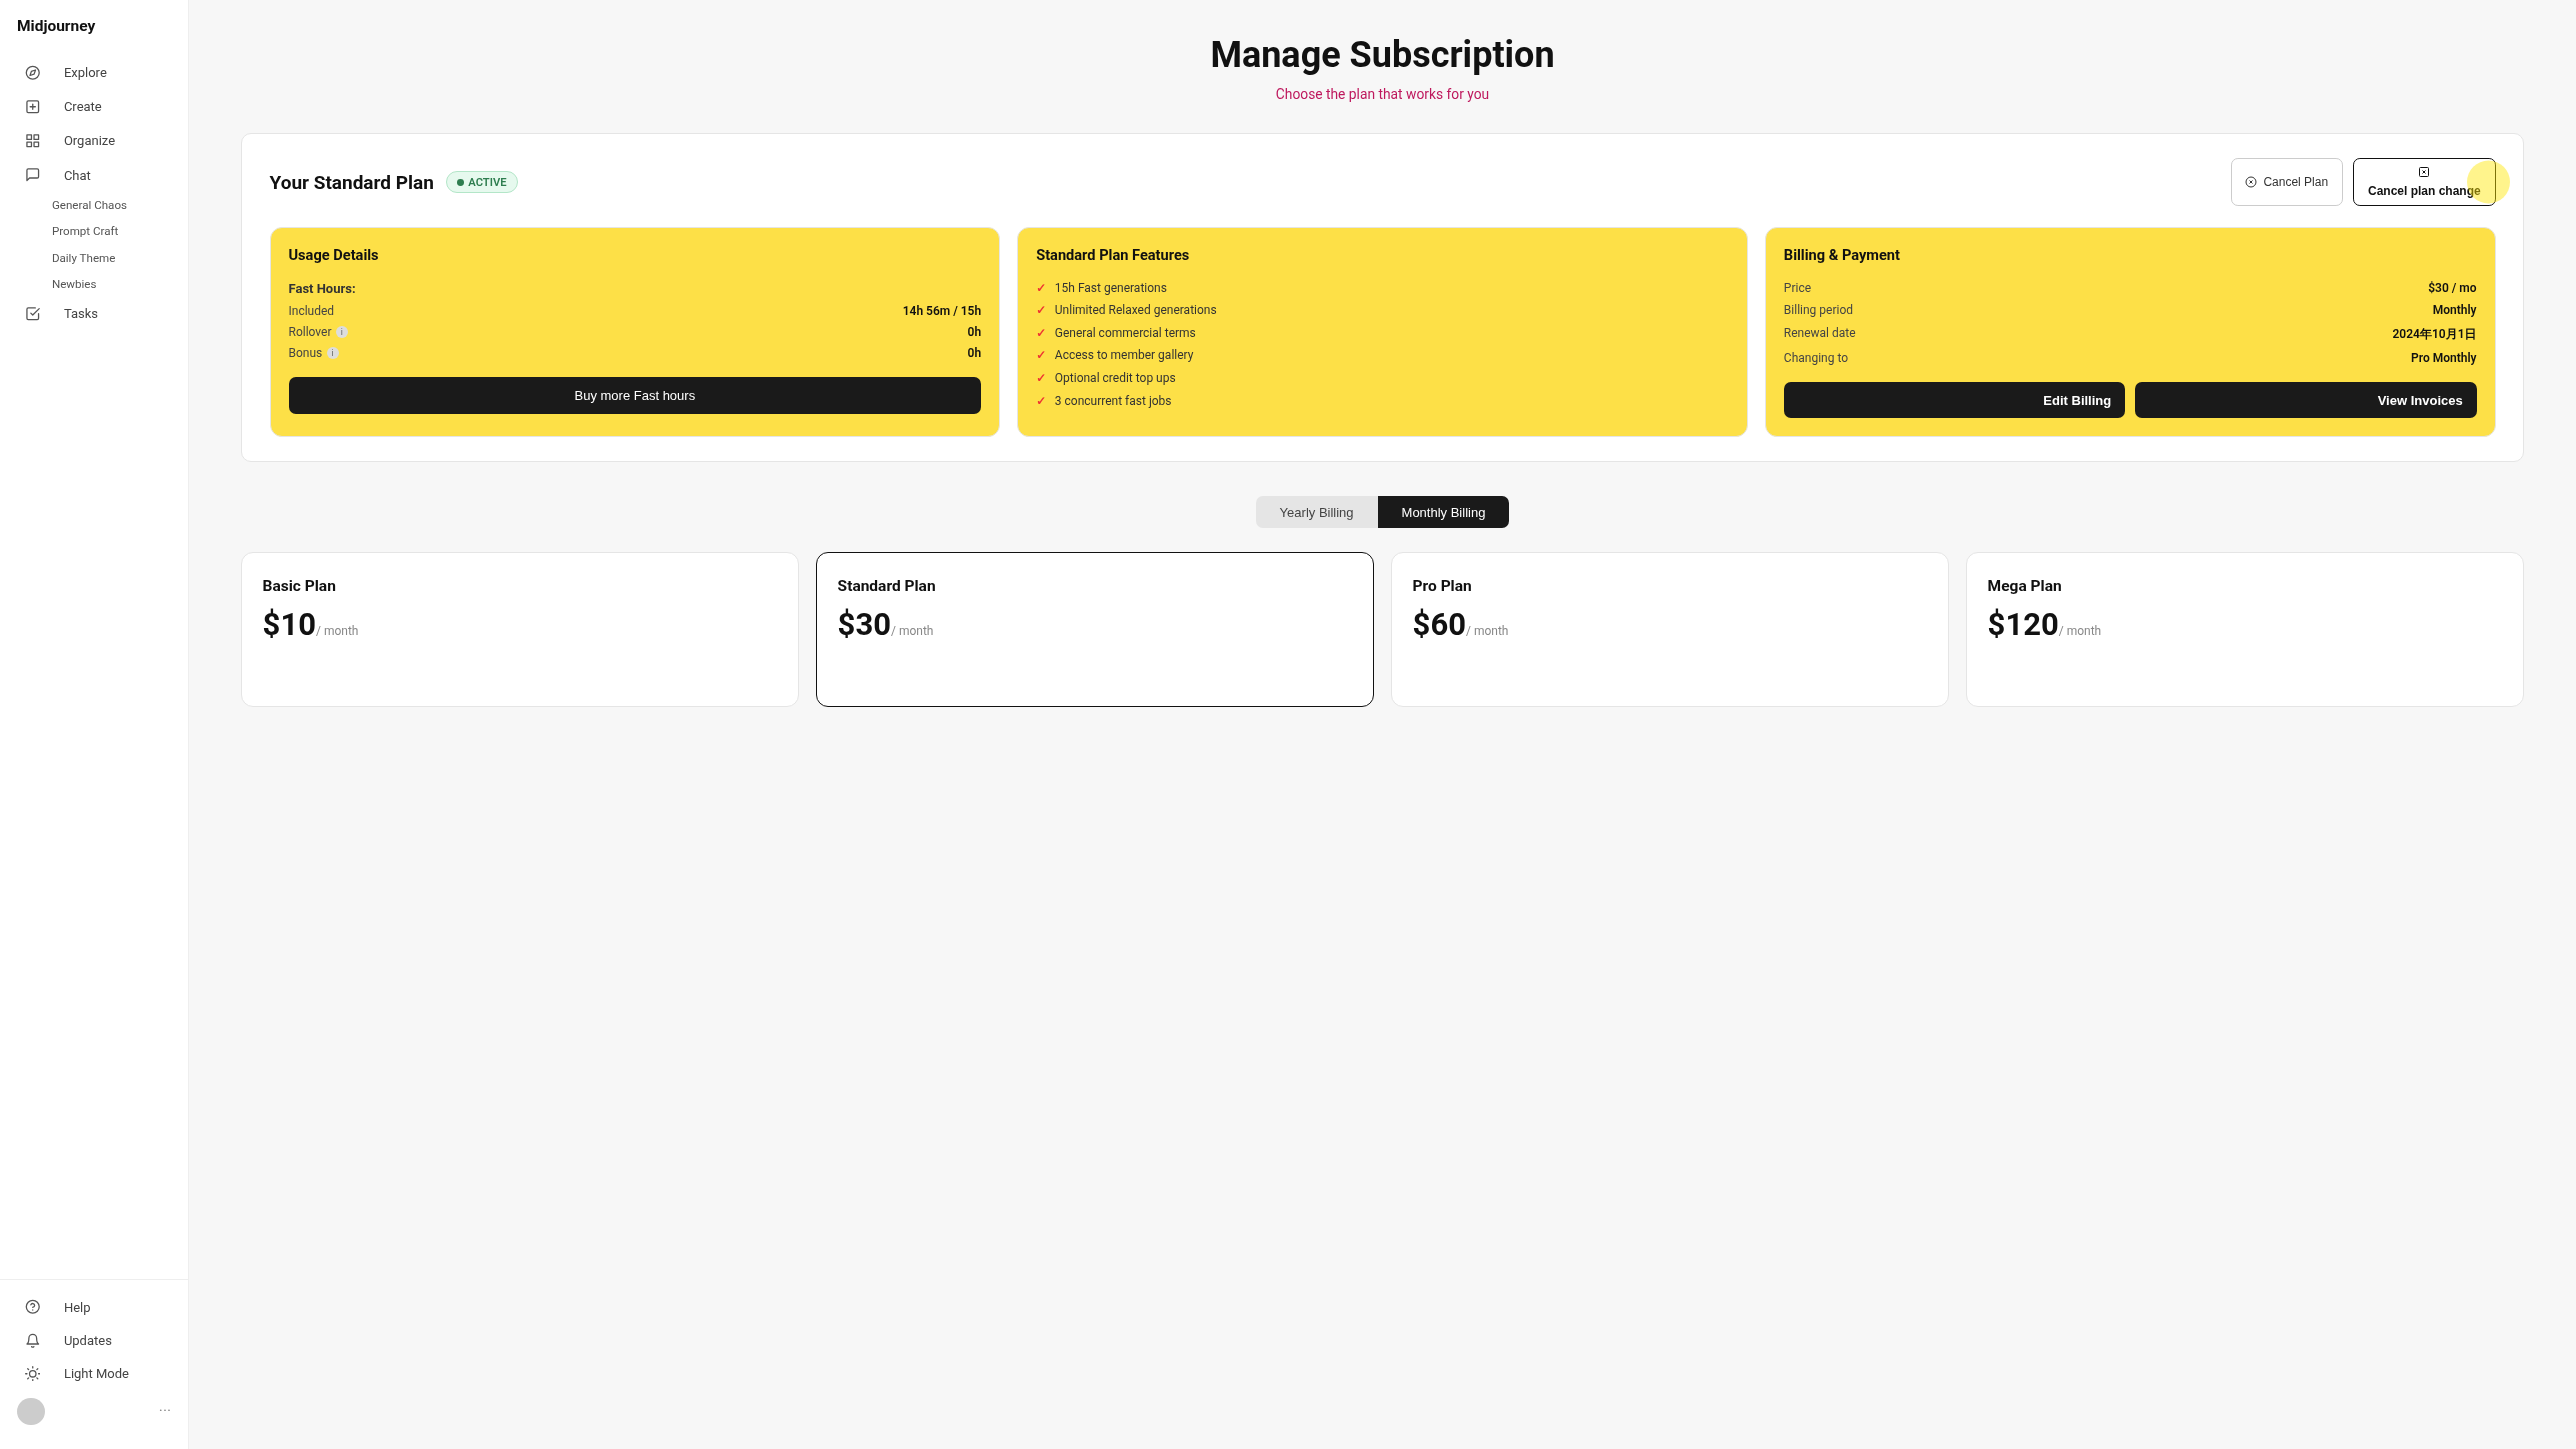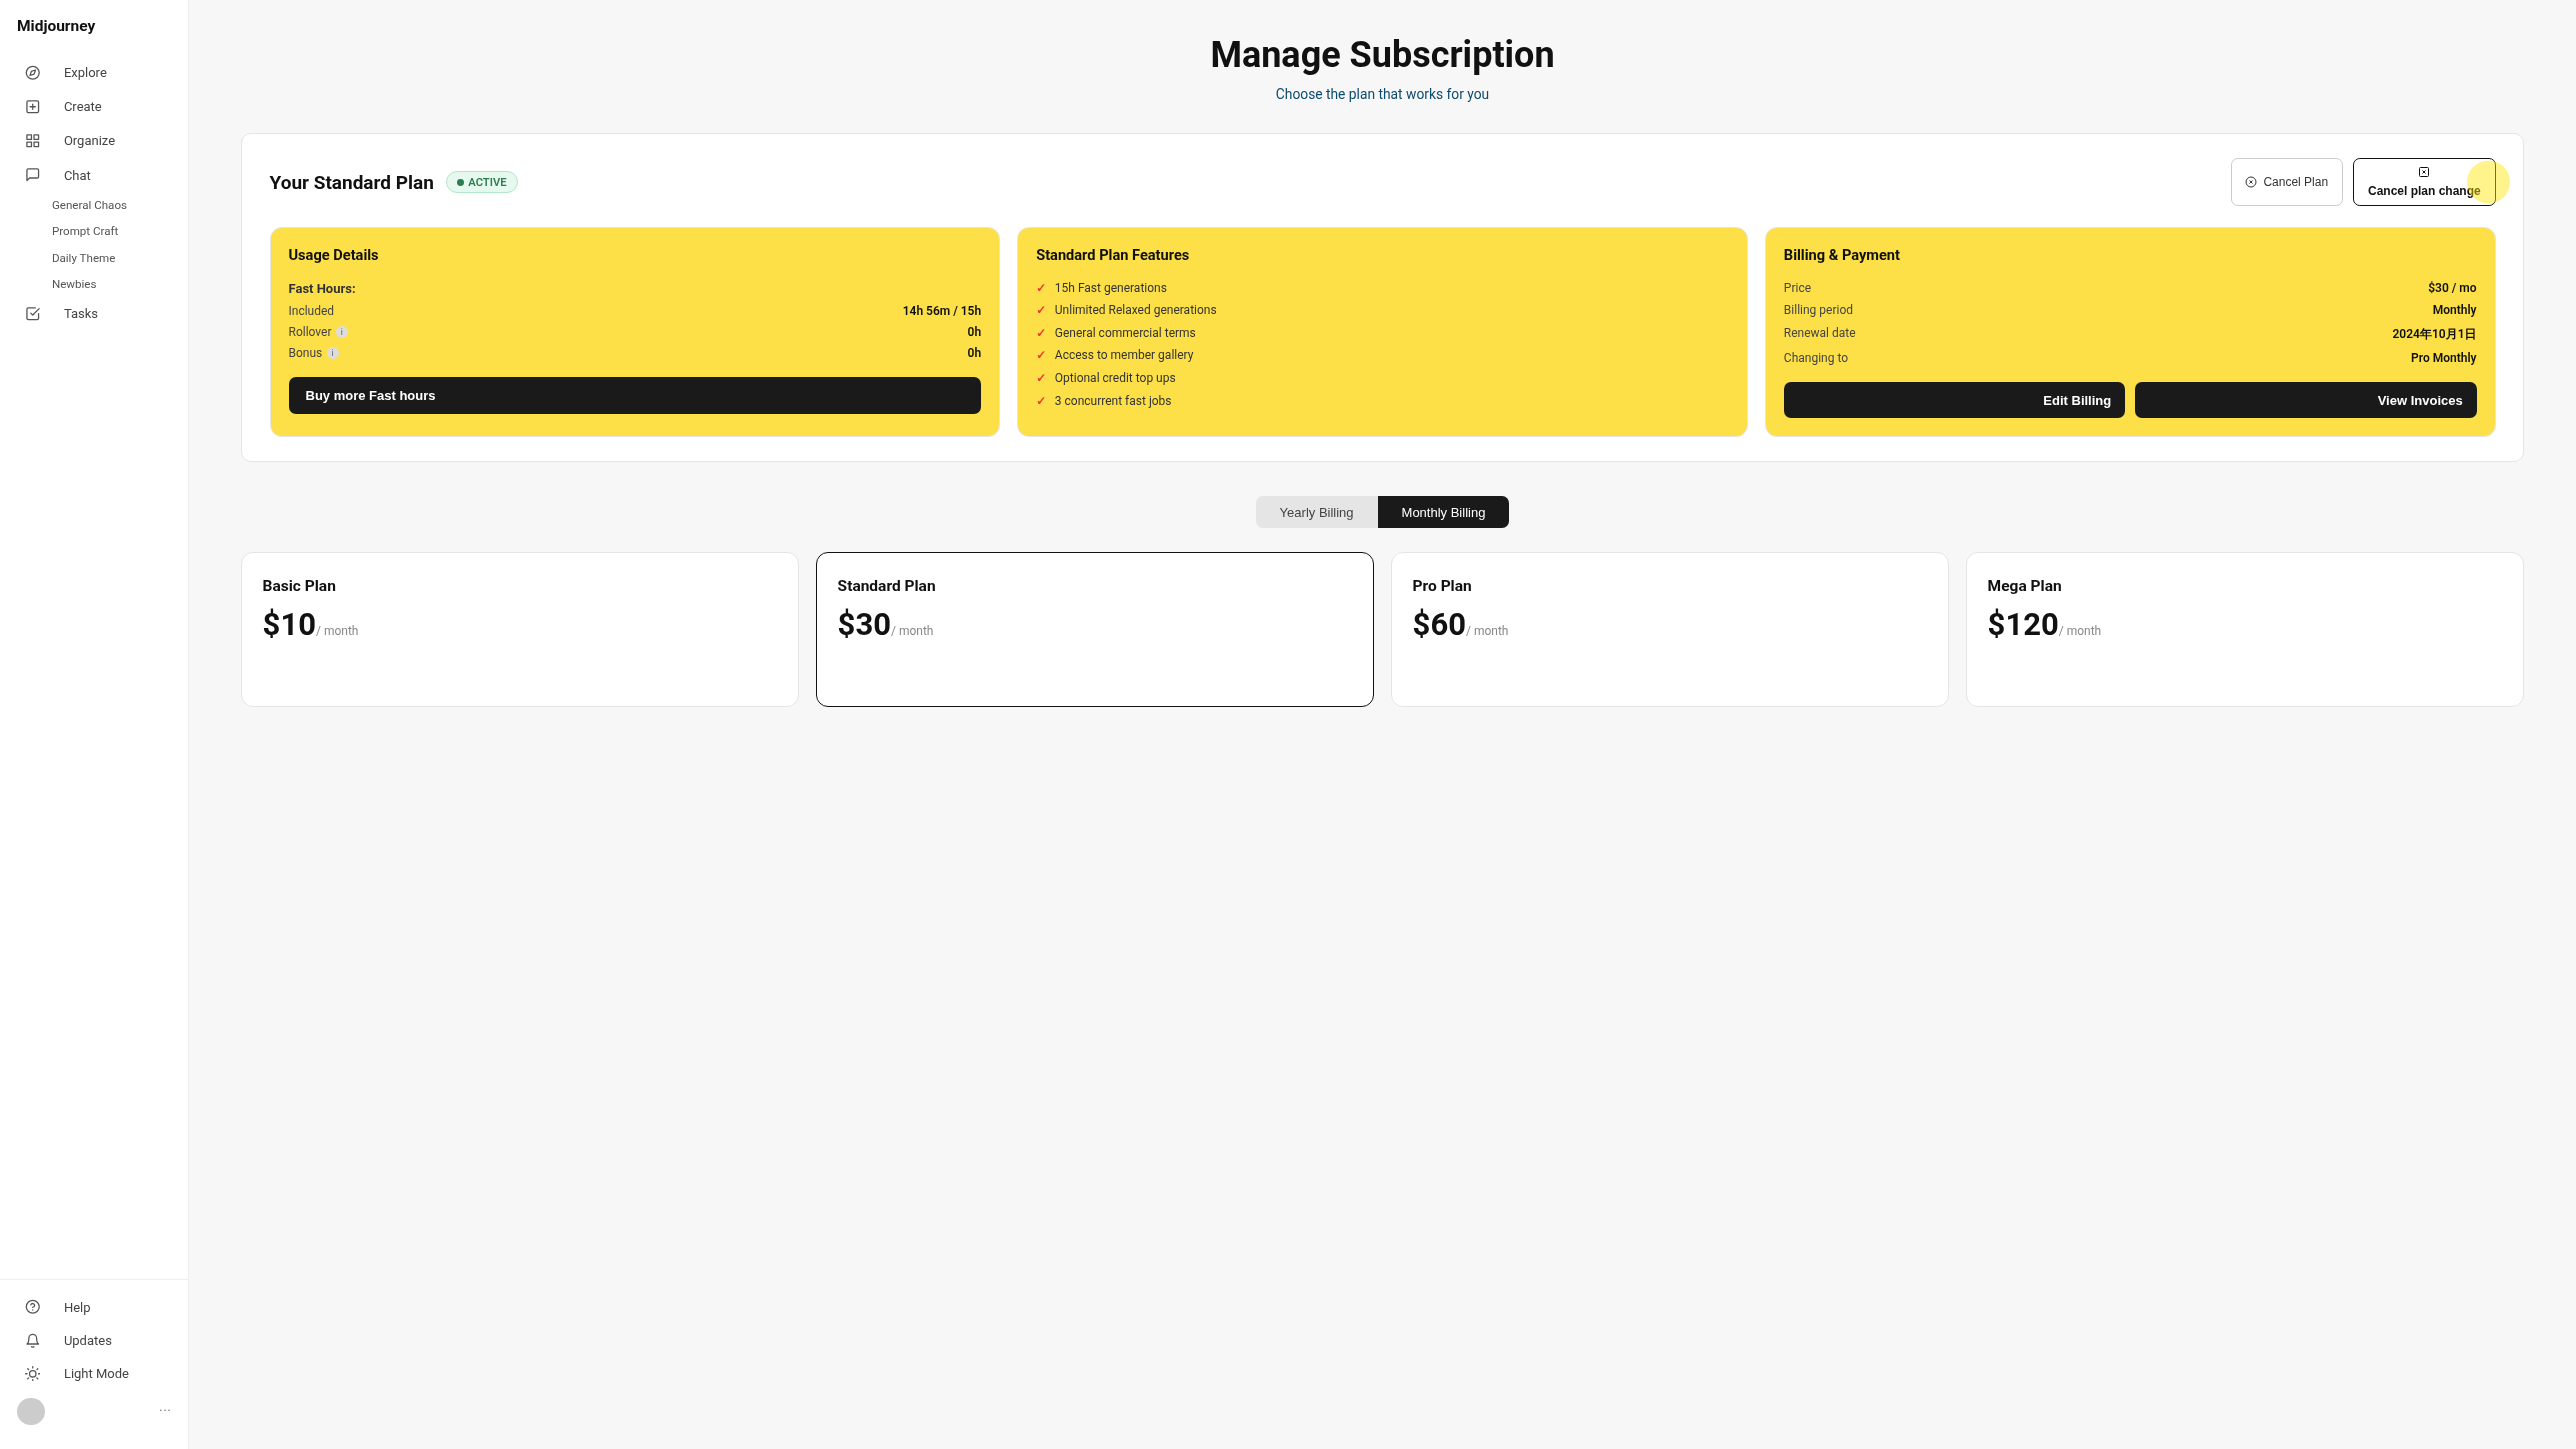--- a/index.html
+++ b/index.html
@@ -95,21 +95,21 @@
     .page-title {
       text-align: center;
       font-size: 36px;
       font-weight: 700;
       color: #111;
       margin-bottom: 10.3px;
     }
     .page-subtitle {
       text-align: center;
       font-size: 13.8px;
-      color: #0c4a6e;
+      color: #be185d;
       margin-bottom: 31px;
     }
 
     
     .current-plan-container {
       background: #fff;
       border-radius: 10px;
       padding: 24px 27.5px;
       margin-bottom: 34px;
       border: 0.9px solid #e5e5e5;
@@ -253,23 +253,23 @@
     .btn-dark {
       display: block;
       width: 100%;
       margin-top: 17px;
       background: #1a1a1a;
       color: #fff;
       border: none;
       border-radius: 6.9px;
       padding: 11.2px 17px;
       font-size: 13px;
-      font-weight: 700;
-      cursor: pointer;
-      text-align: left;
+      font-weight: 400;
+      cursor: pointer;
+      text-align: center;
       transition: background 0.15s;
     }
 
     
     .feature-list {
       list-style: none;
       display: flex;
       flex-direction: column;
       gap: 8.6px;
     }

